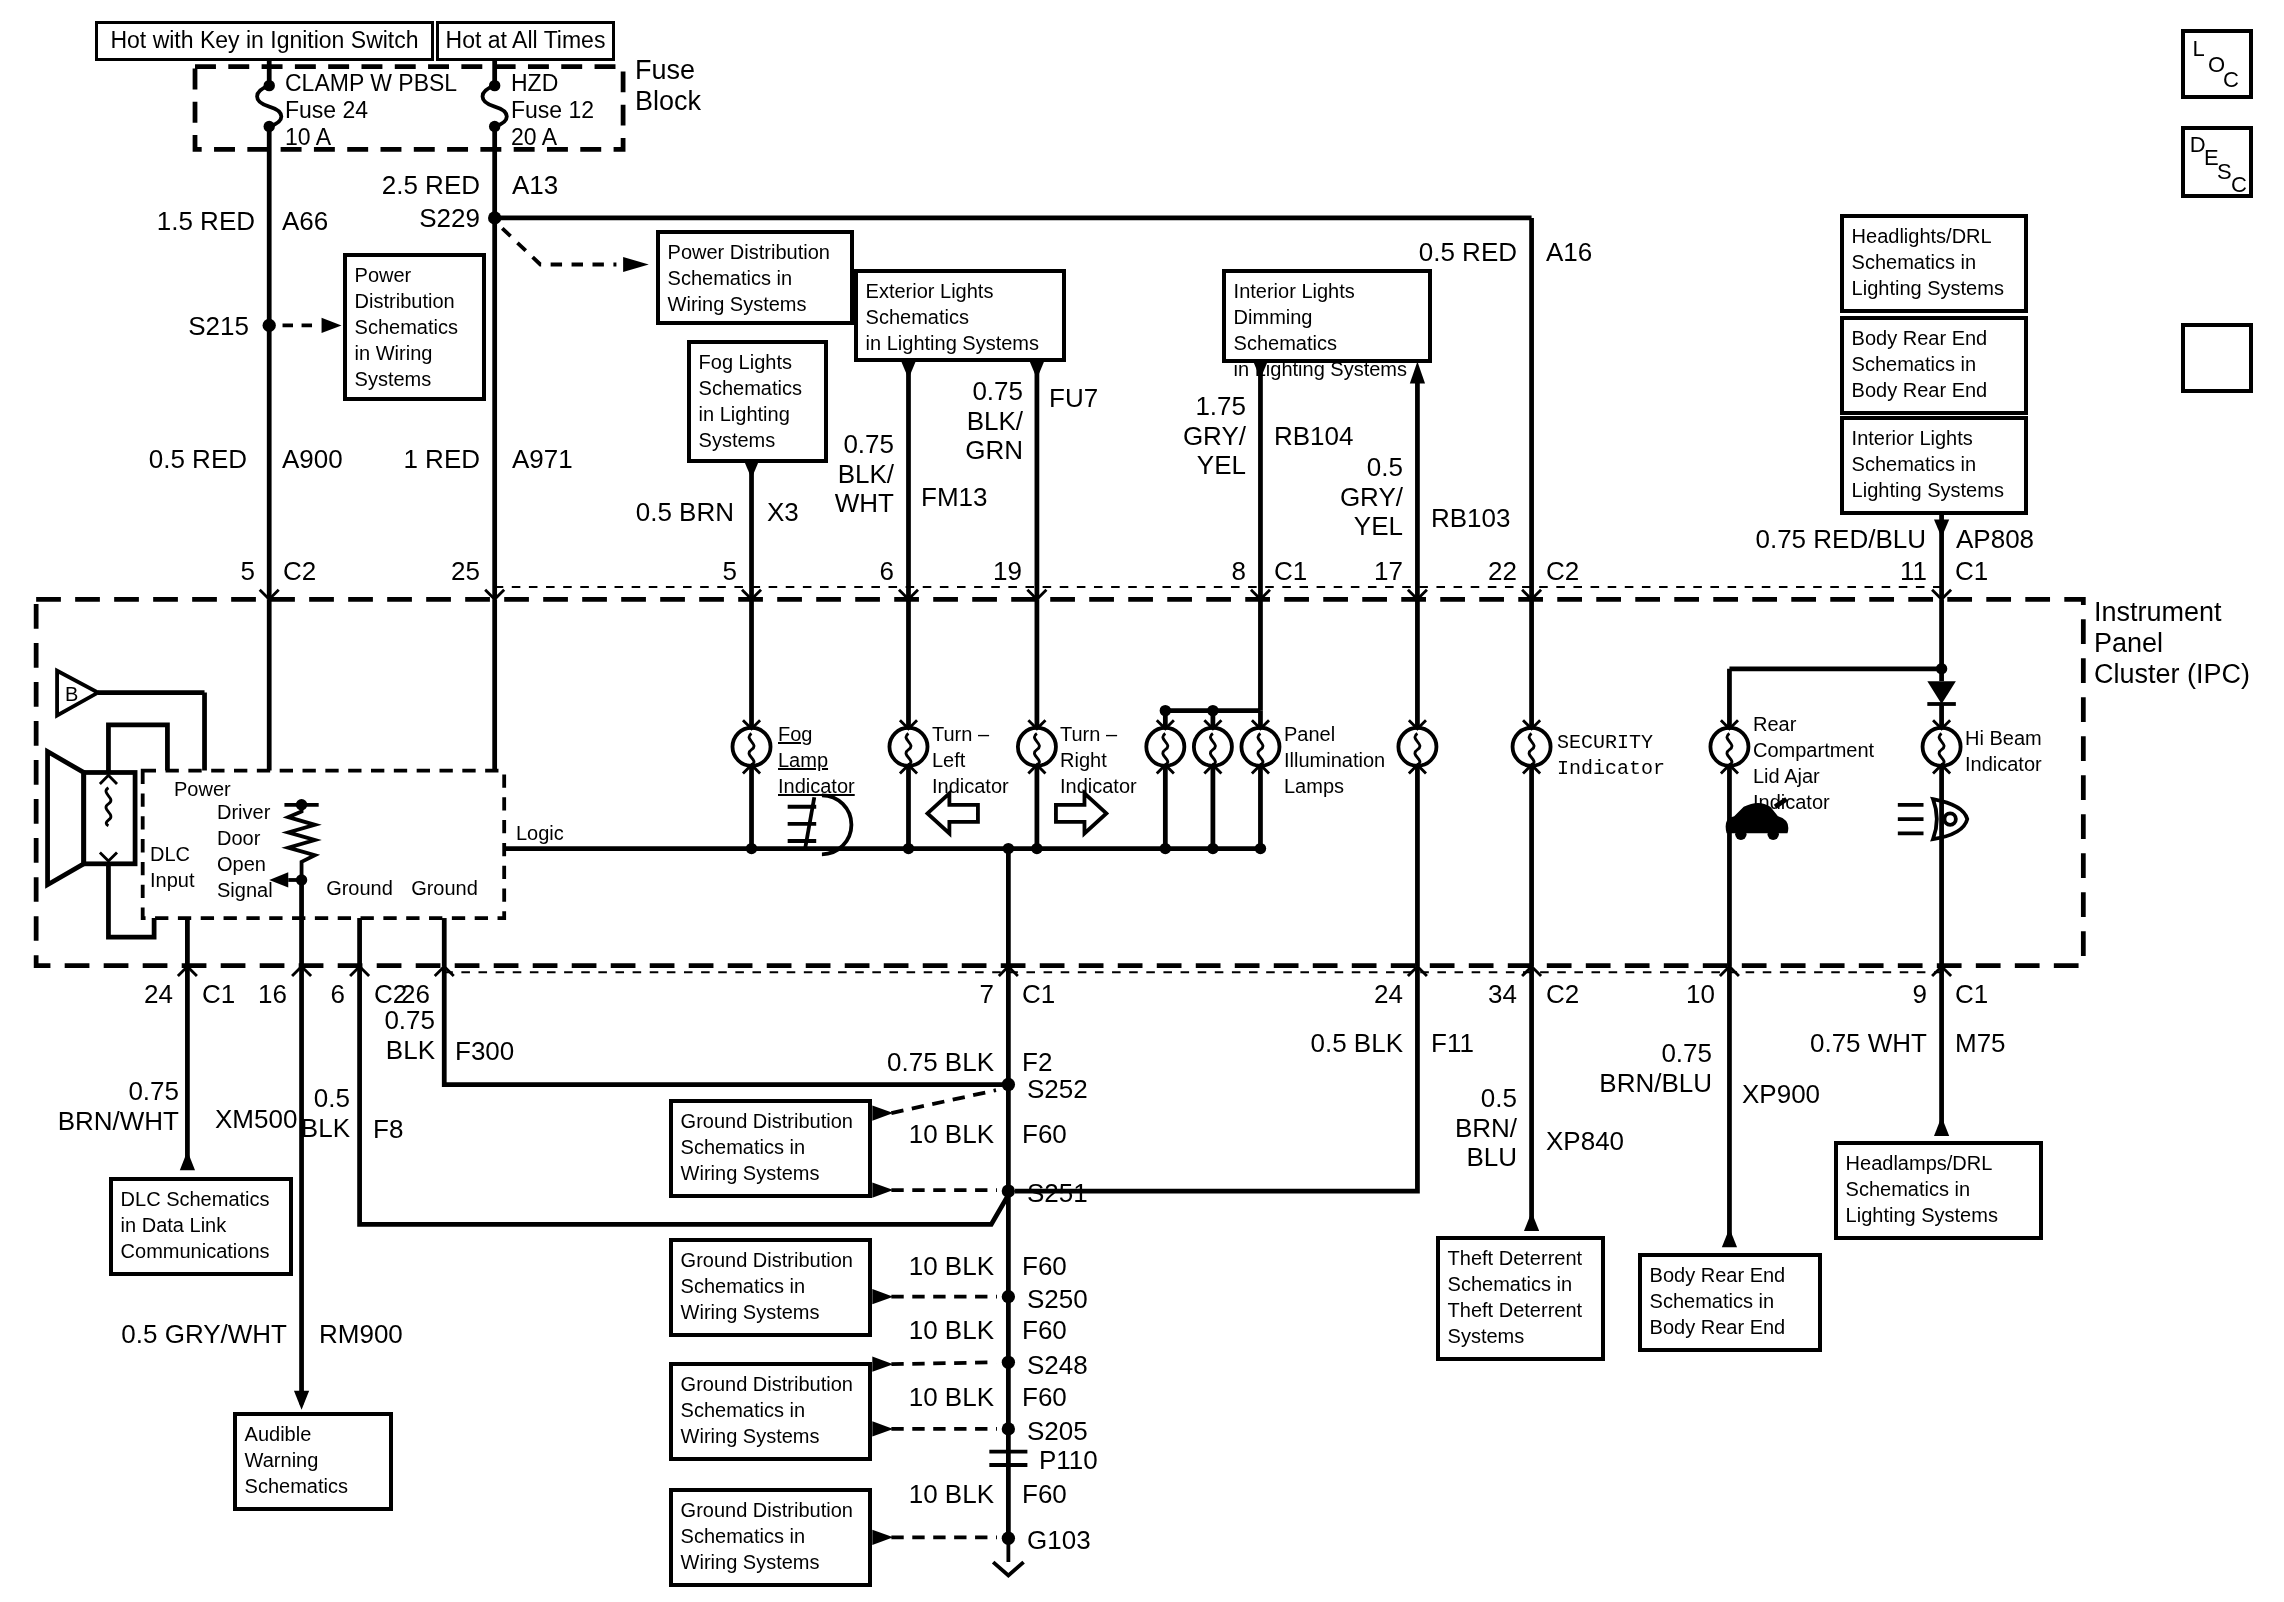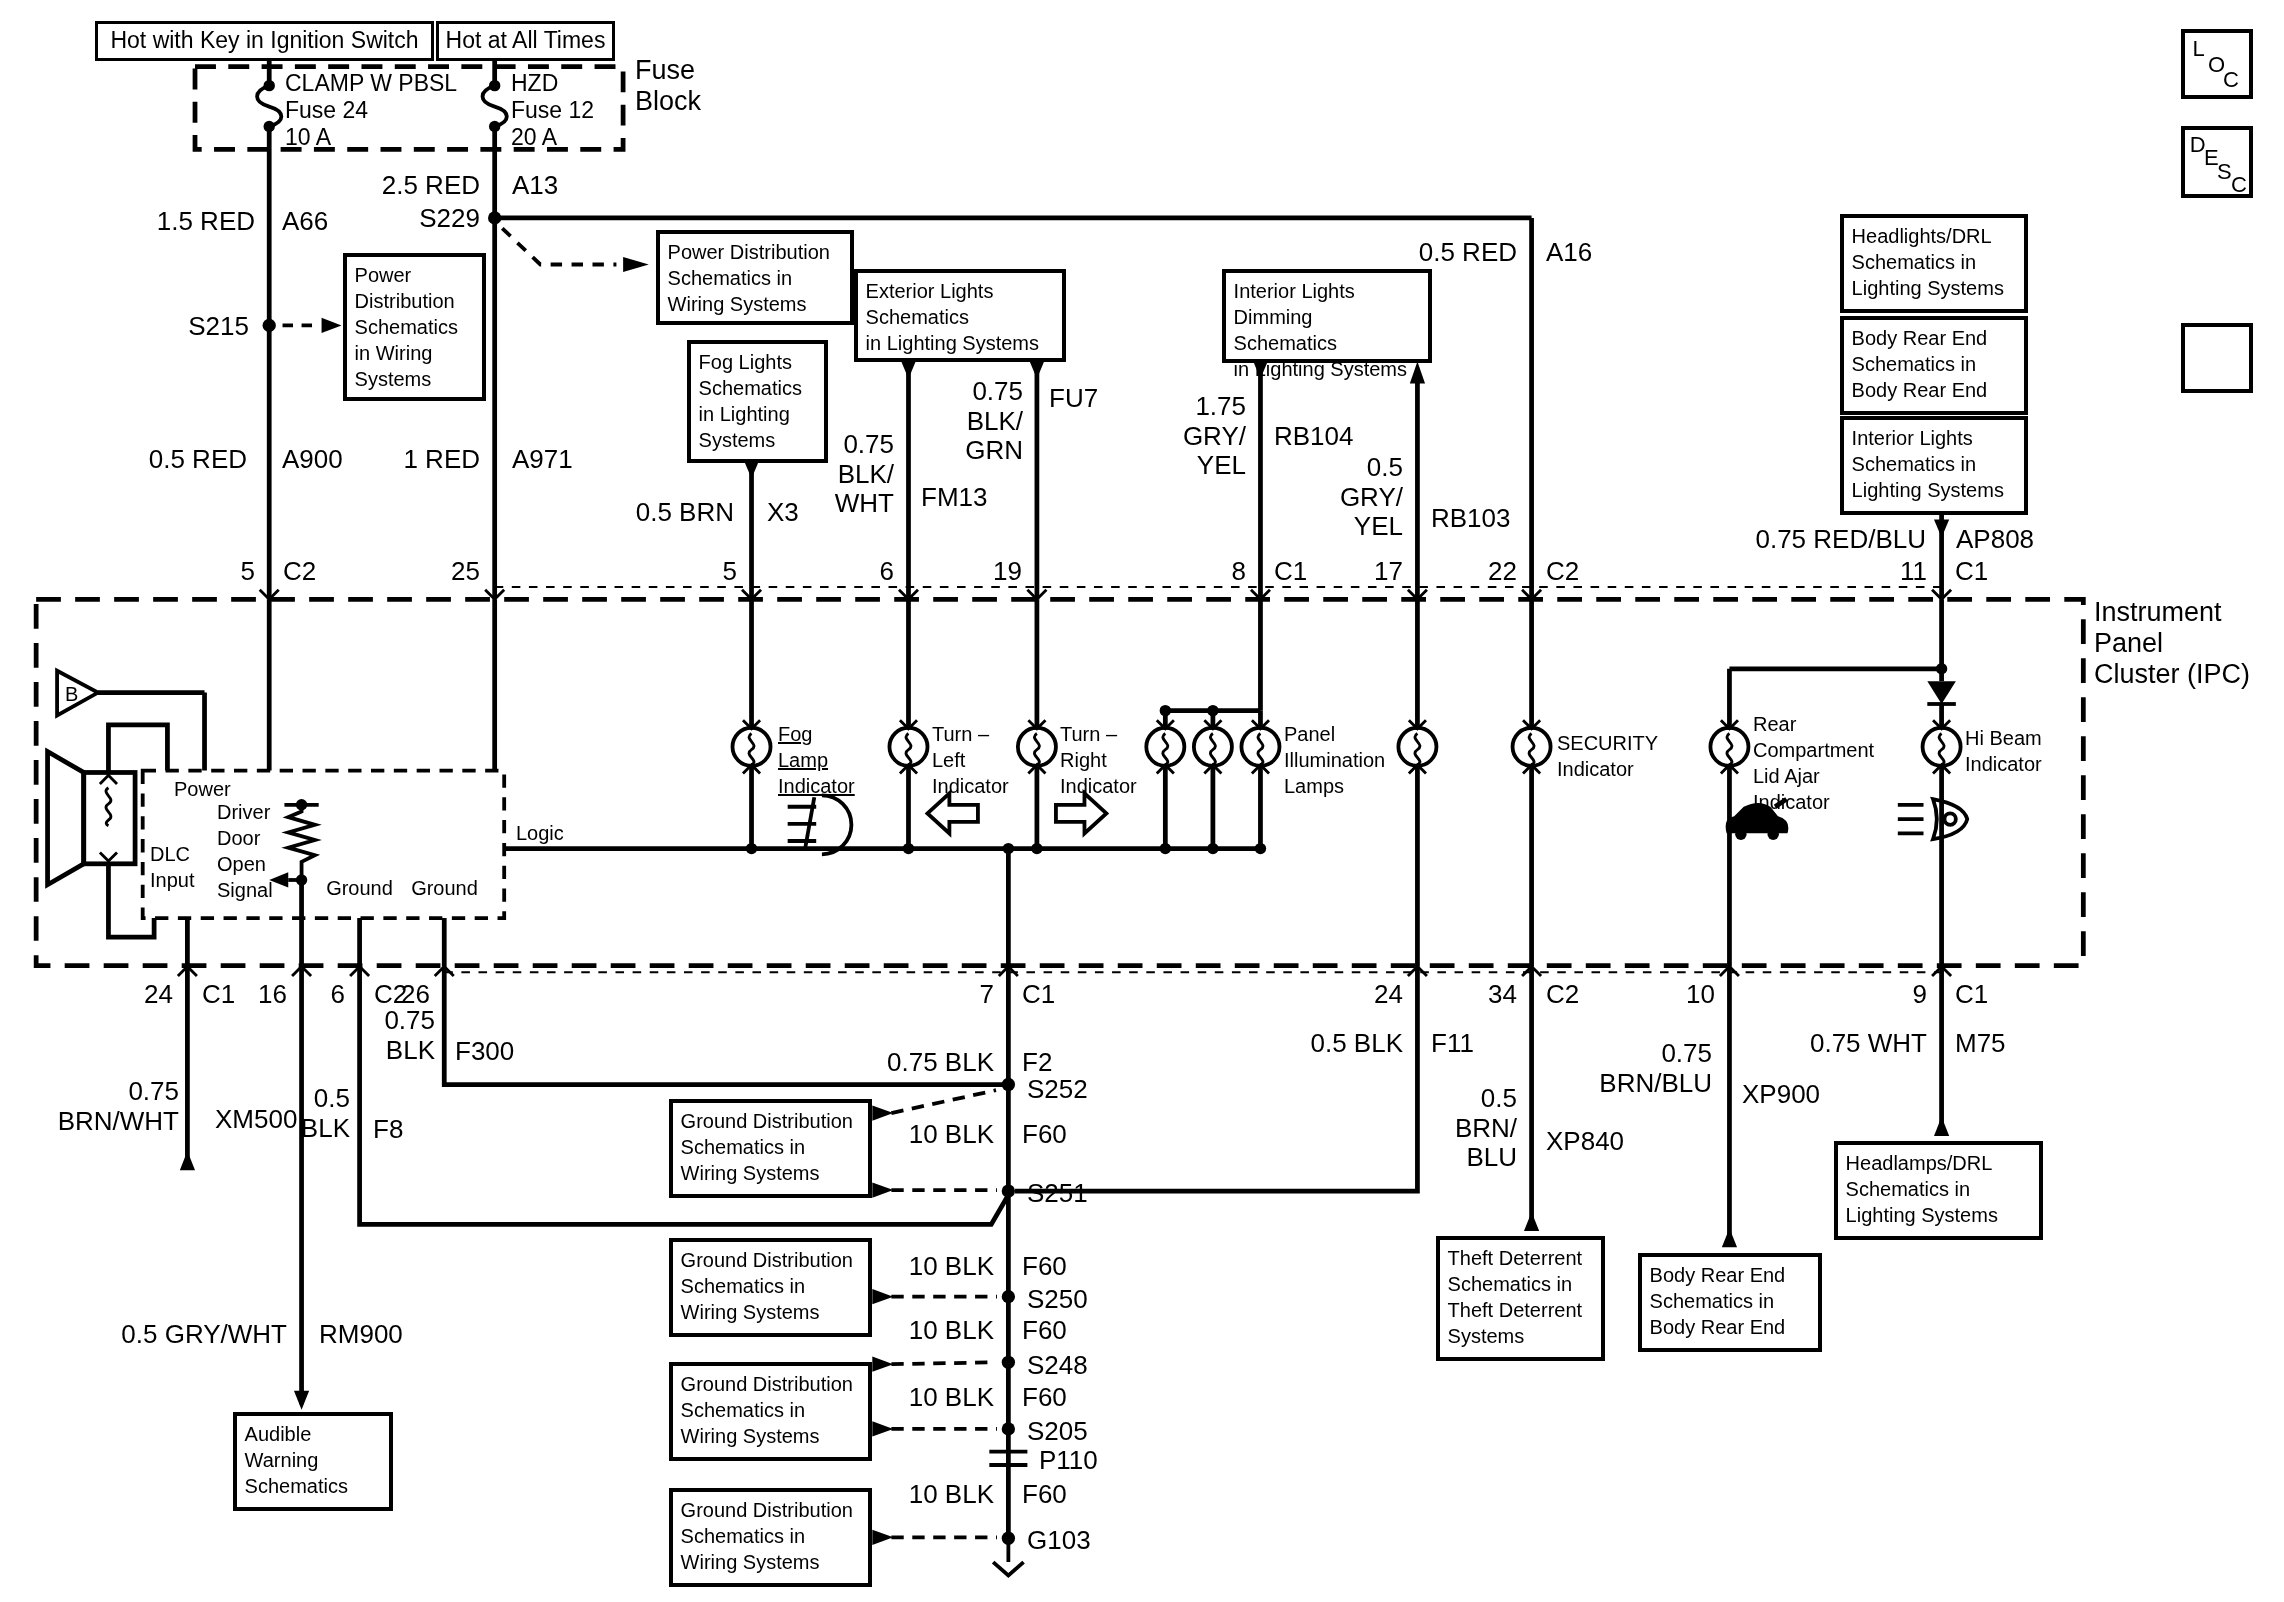--- a/index.html
+++ b/index.html
@@ -420,21 +420,21 @@
 Indicator</div>
 <div class="L t21" style="left:932px;top:721px;">Turn –
 Left
 Indicator</div>
 <div class="L t21" style="left:1060px;top:721px;">Turn –
 Right
 Indicator</div>
 <div class="L t21" style="left:1284px;top:721px;">Panel
 Illumination
 Lamps</div>
-<div class="L t21" style="left:1557px;top:730px;">SECURITY
+<div class="L t21" style="left:1557px;top:730px;font-family:Liberation Mono, monospace;">SECURITY
 Indicator</div>
 <div class="L t21" style="left:1753px;top:711px;">Rear
 Compartment
 Lid Ajar
 Indicator</div>
 <div class="L t21" style="left:1965px;top:725px;">Hi Beam
 Indicator</div>
 
 <div class="L t27 ra" style="left:78px;top:980px;width:95px;">24</div>
 <div class="L t27" style="left:202px;top:980px;">C1</div>
@@ -486,20 +486,23 @@
 <div class="L t27 ra" style="left:1422px;top:1084px;width:95px;">0.5
 BRN/
 BLU</div>
 <div class="L t27" style="left:1546px;top:1127px;">XP840</div>
 <div class="L t27 ra" style="left:1522px;top:1039px;width:190px;">0.75
 BRN/BLU</div>
 <div class="L t27" style="left:1742px;top:1080px;">XP900</div>
 <div class="L t27 ra" style="left:1737px;top:1029px;width:190px;">0.75 WHT</div>
 <div class="L t27" style="left:1955px;top:1029px;">M75</div>
 
+<div class="refbox" style="left:109px;top:1177px;width:161px;height:81px;">DLC Schematics
+in Data Link
+Communications</div>
 <div class="refbox" style="left:233px;top:1412px;width:137px;height:81px;">Audible
 Warning
 Schematics</div>
 <div class="refbox" style="left:669px;top:1099px;width:180px;height:81px;">Ground Distribution
 Schematics in
 Wiring Systems</div>
 <div class="refbox" style="left:669px;top:1238px;width:180px;height:81px;">Ground Distribution
 Schematics in
 Wiring Systems</div>
 <div class="refbox" style="left:669px;top:1362px;width:180px;height:81px;">Ground Distribution

